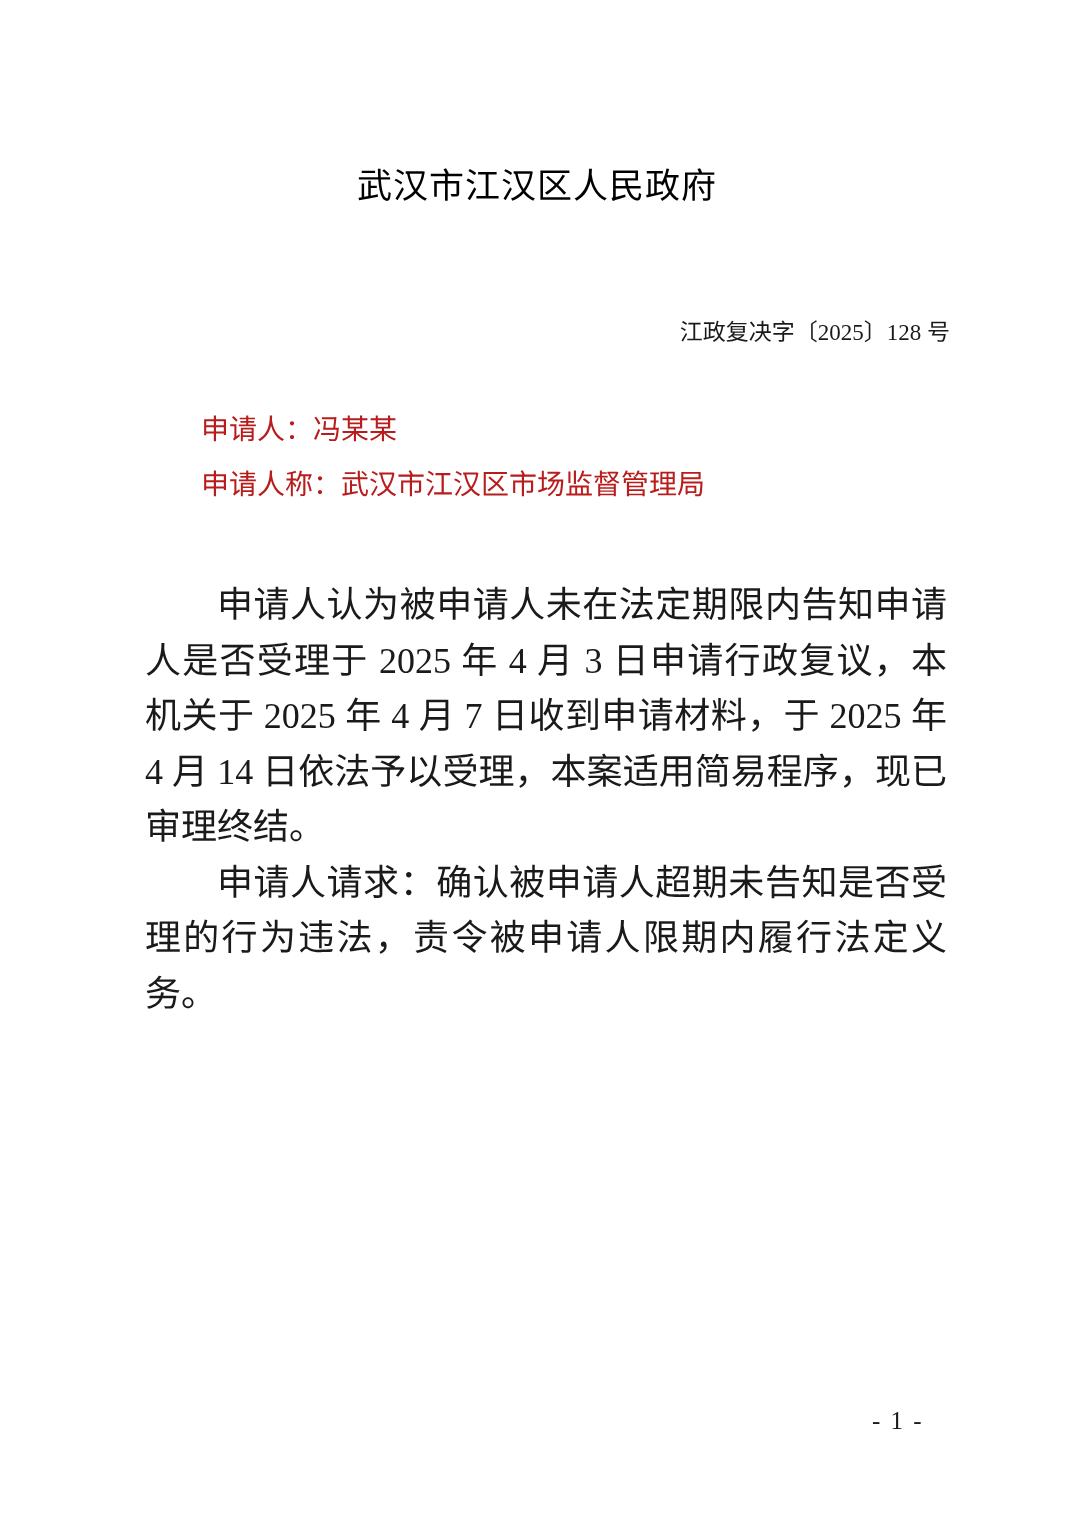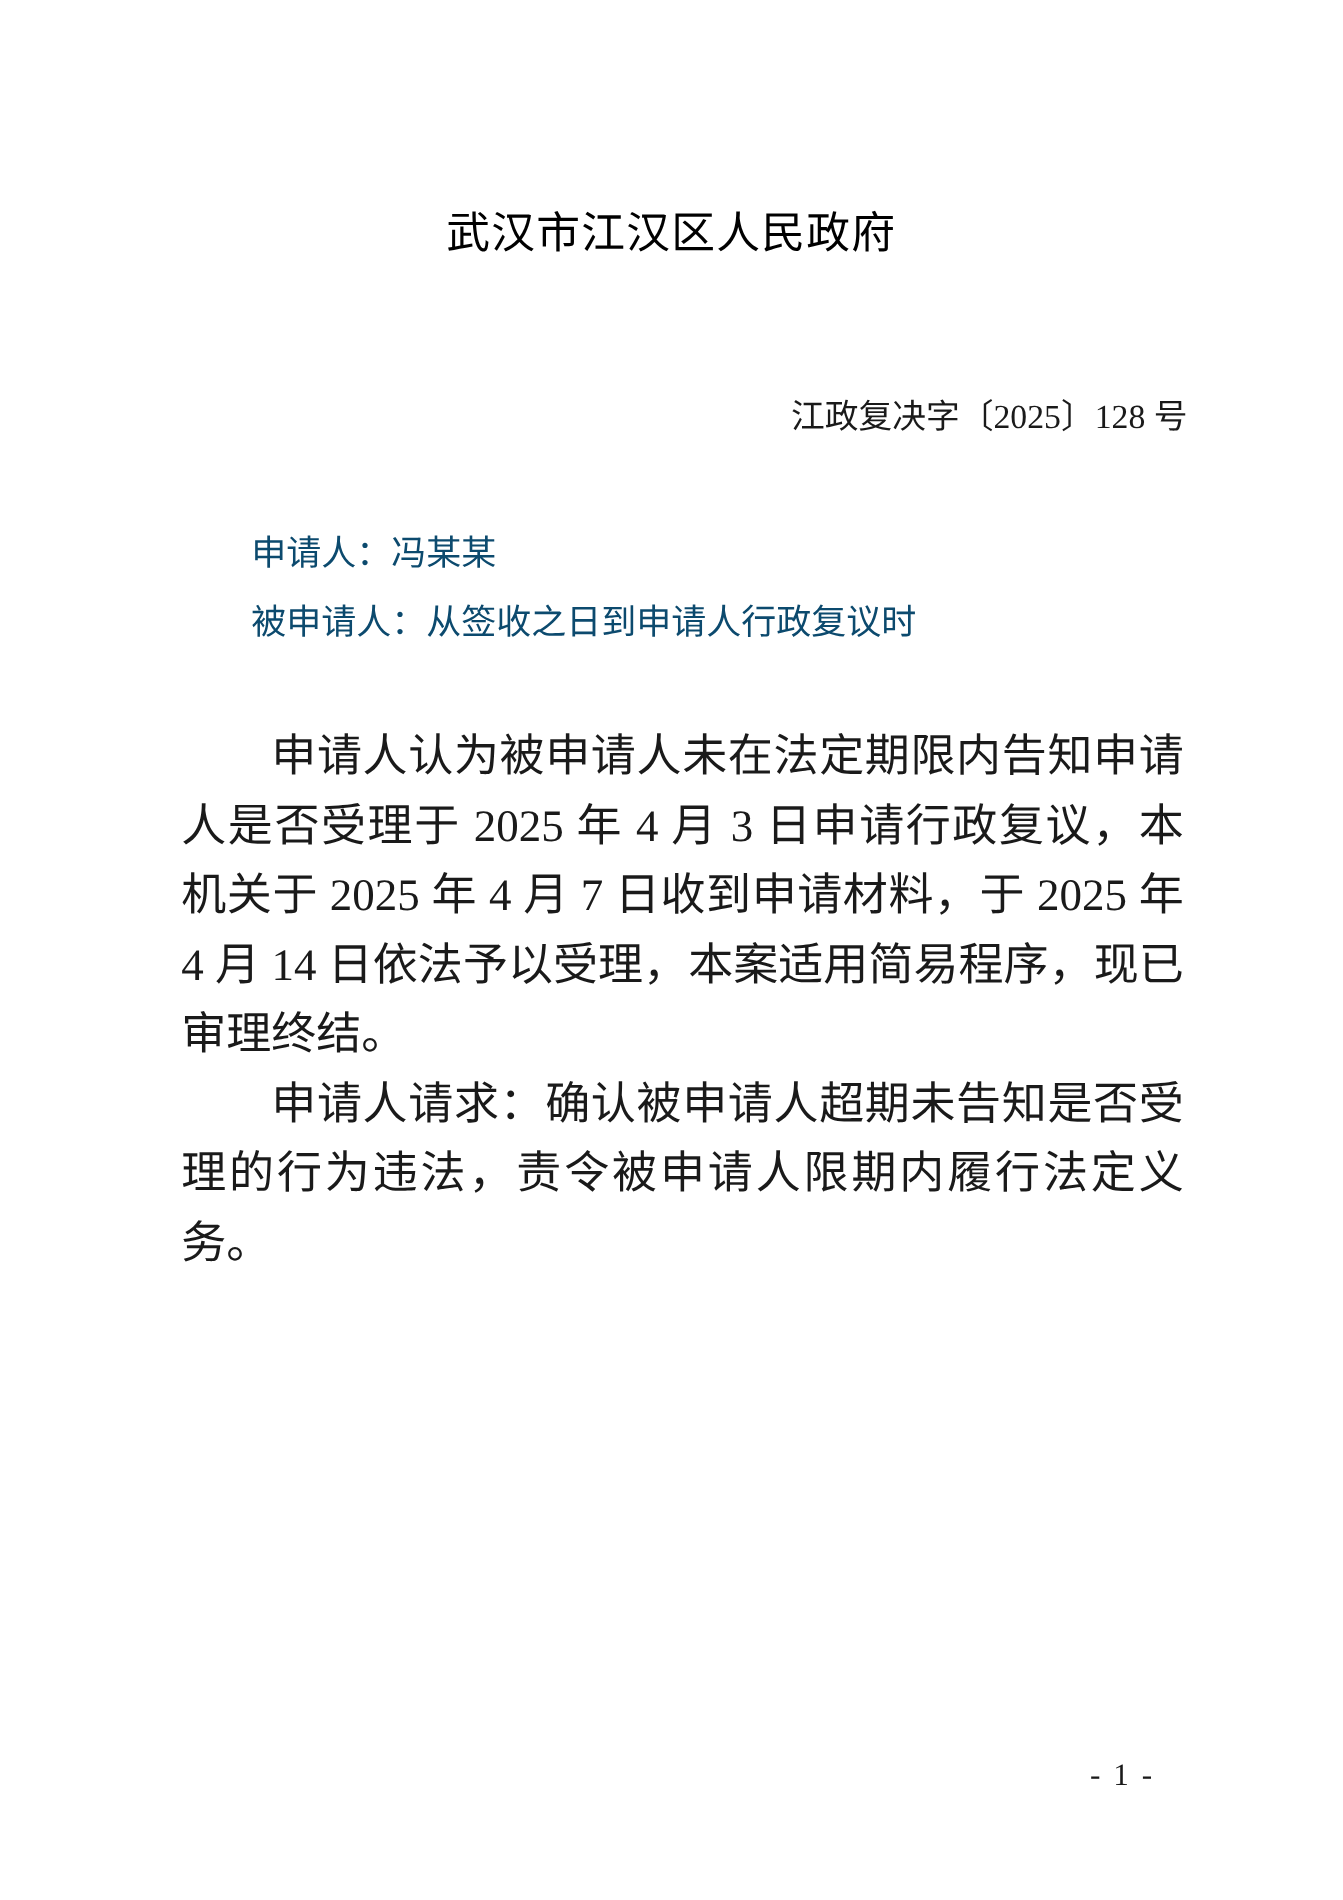--- a/index.html
+++ b/index.html
@@ -25,33 +25,33 @@
     font-weight: normal;
     color: #000000;
     font-size: 35px;
     line-height: 54px;
     letter-spacing: 1px;
   }
   .doc-number {
     position: absolute;
     top: 316px;
     right: 124px;
-    font-size: 27px;
+    font-size: 23px;
     line-height: 34px;
     color: #1a1a1a;
     white-space: nowrap;
   }
   .parties {
     position: absolute;
-    top: 416px;
+    top: 402px;
     left: 145px;
     right: 124px;
     font-size: 28px;
     line-height: 55px;
-    color: #0c4a6e;
+    color: #b91c1c;
   }
   .party-line {
     text-indent: 2em;
     white-space: nowrap;
   }
   .body-block {
     position: absolute;
     top: 578px;
     left: 145px;
     width: 802px;
@@ -83,21 +83,21 @@
 <div class="page">
 
   <div class="title-block">
     <div>武汉市江汉区人民政府</div>
   </div>
 
   <div class="doc-number">江政复决字〔2025〕128 号</div>
 
   <div class="parties">
     <div class="party-line">申请人：冯某某</div>
-    <div class="party-line">被申请人：从签收之日到申请人行政复议时</div>
+    <div class="party-line">申请人称：武汉市江汉区市场监督管理局</div>
   </div>
 
   <div class="body-block">
     <p>申请人认为被申请人未在法定期限内告知申请人是否受理于 2025 年 4 月 3 日申请行政复议，本机关于 2025 年 4 月 7 日收到申请材料，于 2025 年 4 月 14 日依法予以受理，本案适用简易程序，现已审理终结。</p>
     <p>申请人请求：确认被申请人超期未告知是否受理的行为违法，责令被申请人限期内履行法定义务。</p>
   </div>
 
   <div class="page-number">- 1 -</div>
 
 </div>

